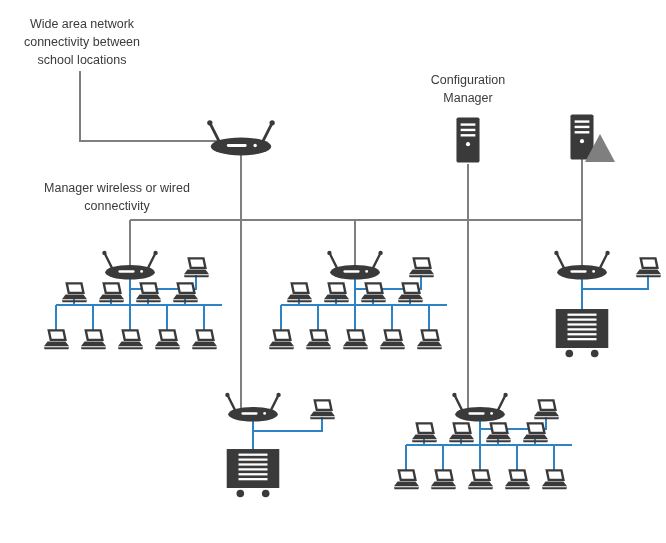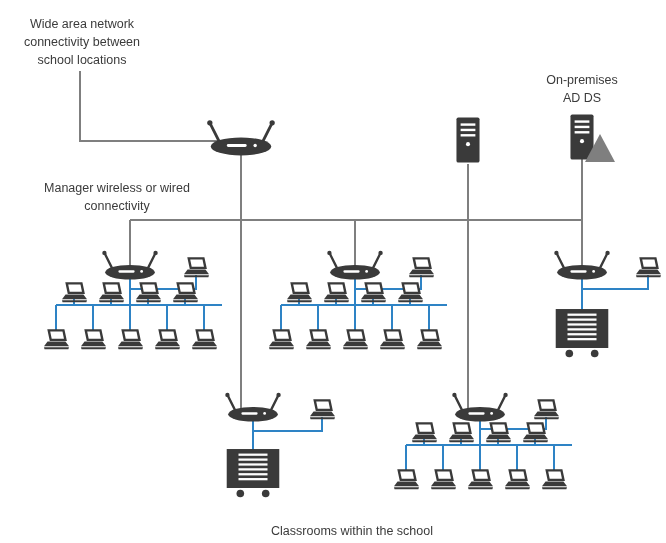--- a/index.html
+++ b/index.html
@@ -155,17 +155,16 @@
       <use href="#sym-laptop" x="503" y="460" width="27" height="21"></use>
       <use href="#sym-laptop" x="540" y="460" width="27" height="21"></use>
     </g>
   </svg>
 
   <div class="lbl" style="left:7px;   top:6px;   width:150px;">Wide area network
 connectivity between
 school locations</div>
   <div class="lbl" style="left:17px;  top:170px; width:200px;">Manager wireless or wired
 connectivity</div>
-  <div class="lbl" style="left:520px; top:62px;  width:124px;">On-premises
-AD DS</div>
-  <div class="lbl" style="left:242px; top:513px; width:220px;">Classrooms within the school</div>
+  <div class="lbl" style="left:406px; top:62px;  width:124px;">Configuration
+Manager</div>
 
 </div>
 
 </body></html>

